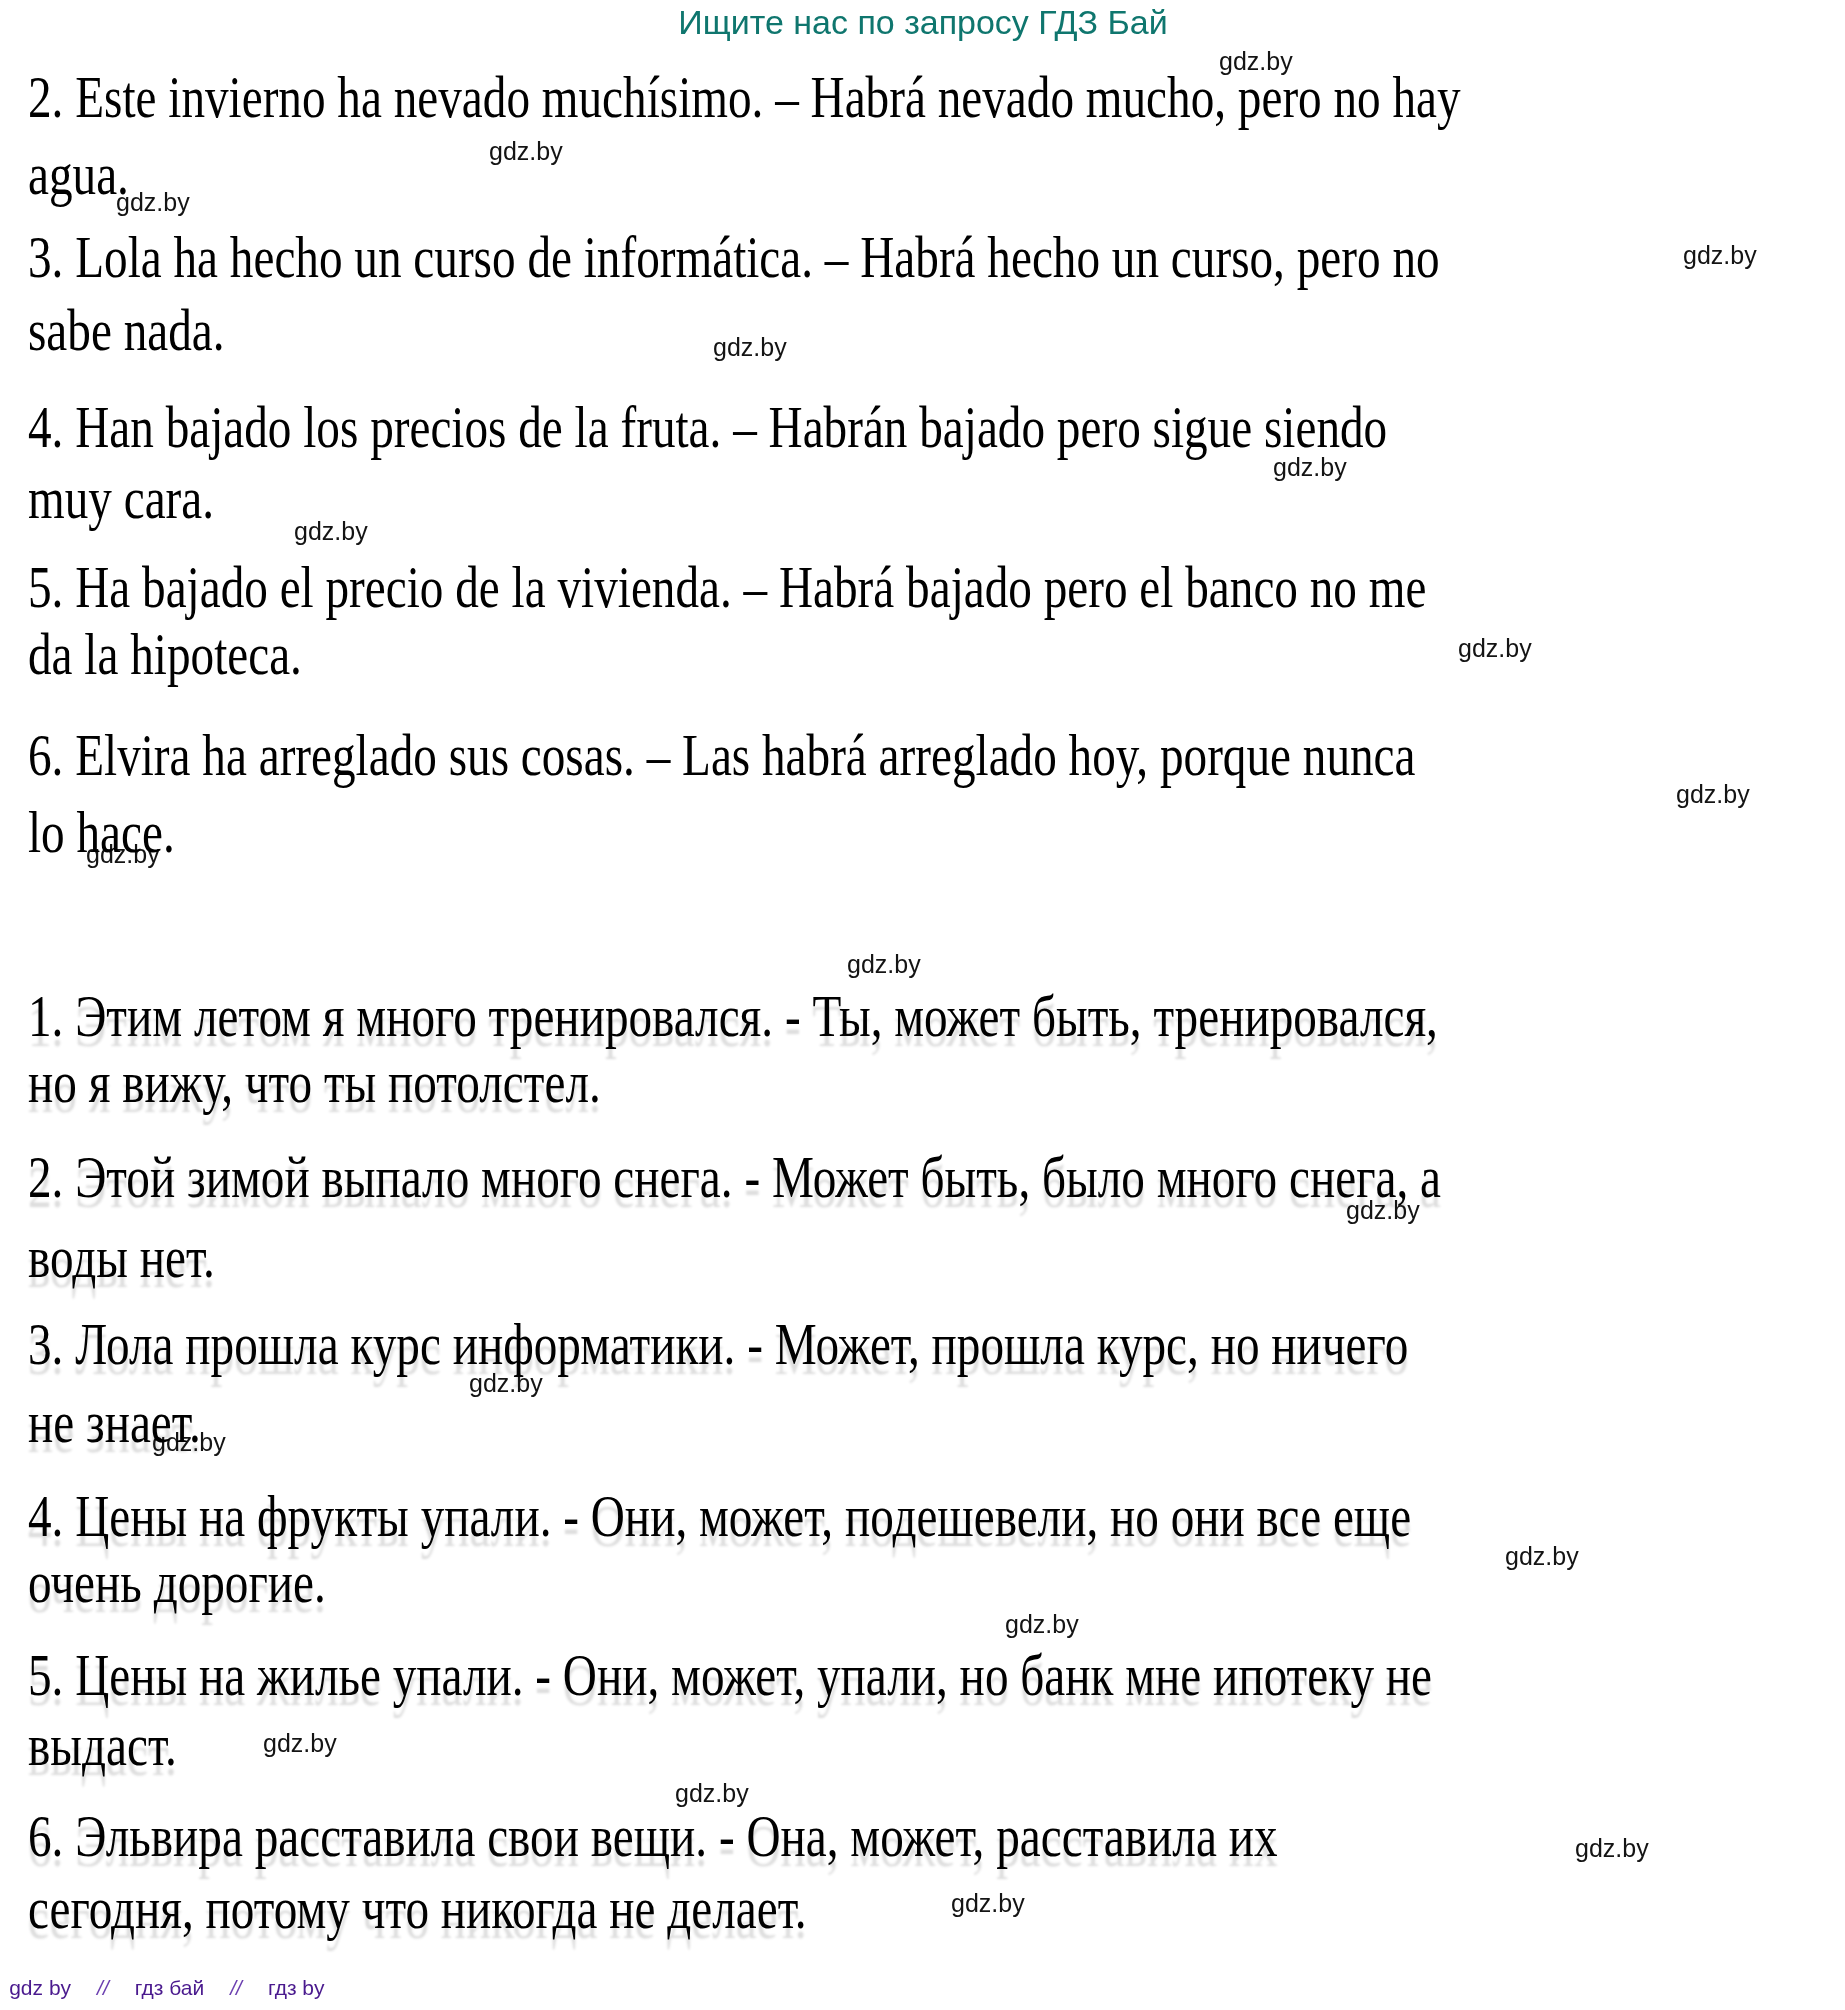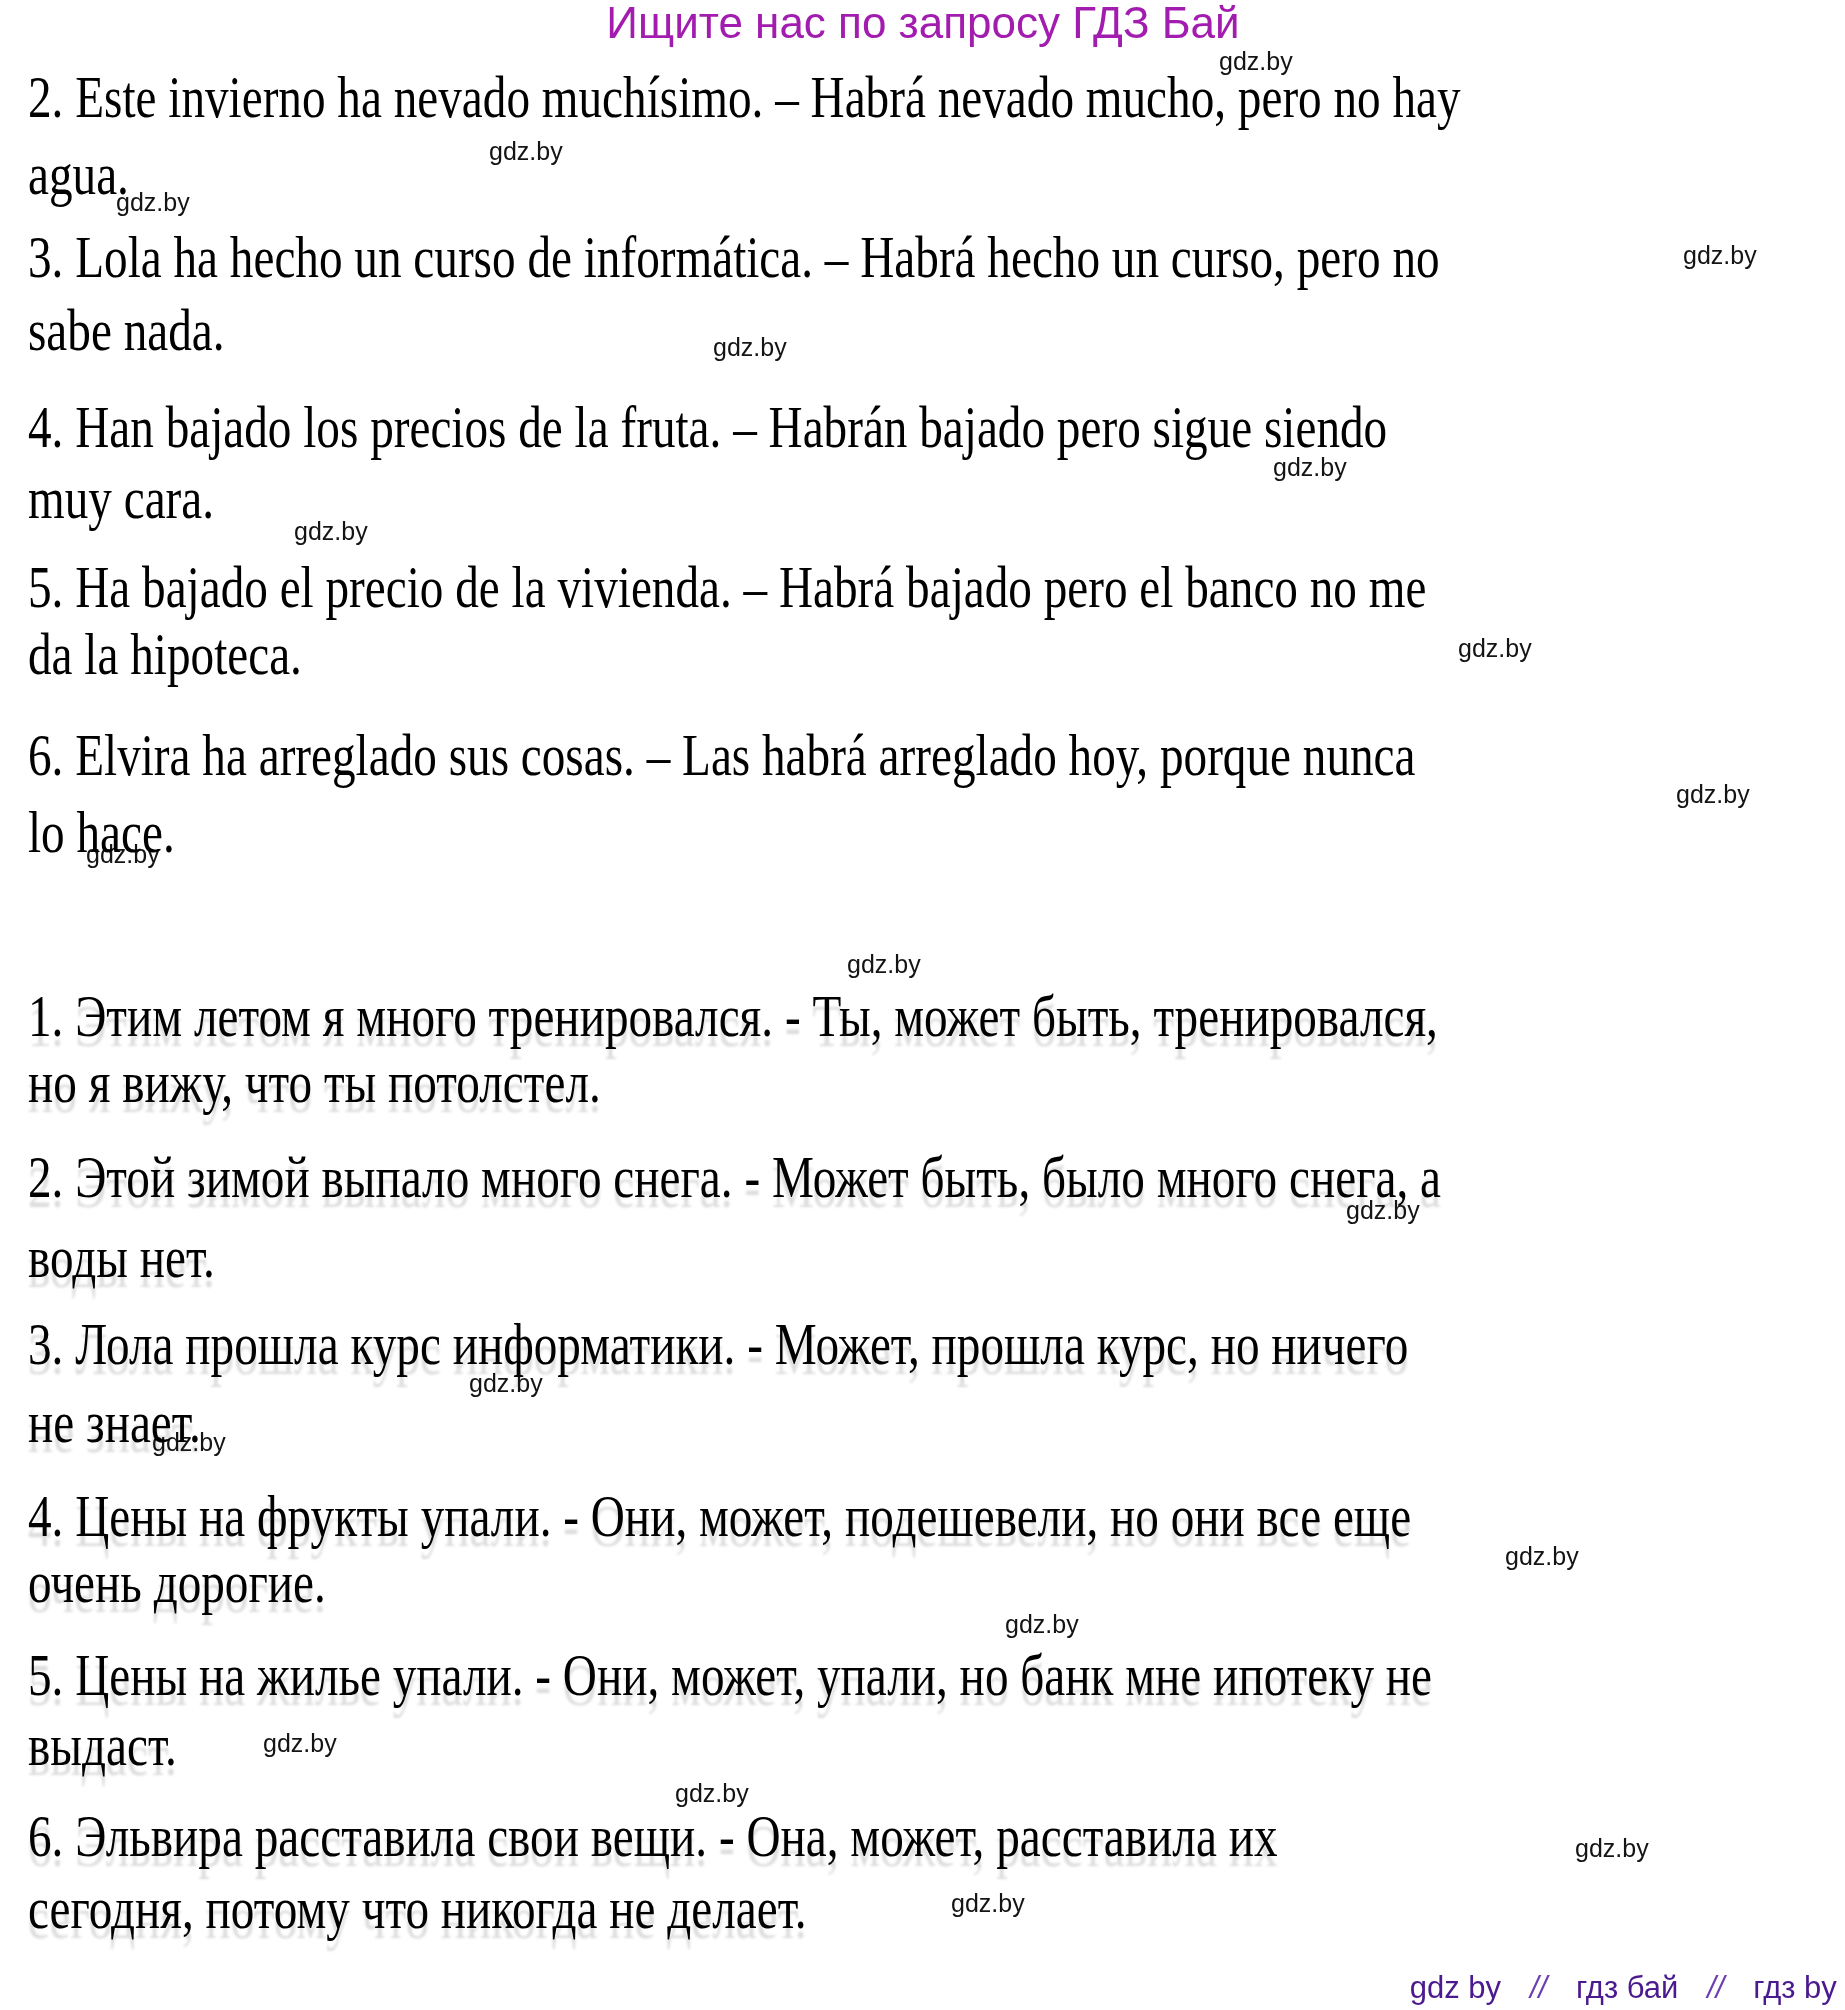--- a/index.html
+++ b/index.html
@@ -2,37 +2,37 @@
 <html style="font-size:14.7px"><head>
 <meta charset="utf-8">
 <style>
   html,body{margin:0;padding:0;}
   body{
     width:1846px;height:2010px;background:#ffffff;position:relative;
     overflow:hidden;font-family:"Liberation Sans",sans-serif;
   }
   .promo{
     position:absolute;top:3.7px;left:0;width:100%;text-align:center;
-    font-size:44px;line-height:37px;color:#a21caf;
+    font-size:34px;line-height:37px;color:#0f766e;
     font-family:"Liberation Sans",sans-serif;
   }
   .line{
     position:absolute;left:27.5px;white-space:nowrap;color:#000;
     font-family:"Liberation Serif","DejaVu Serif",serif;
     font-size:59px;line-height:59px;
     transform:scaleX(0.8);transform-origin:0 0;
   }
   .ru{ text-shadow:0 10px 2.8px rgba(40,40,40,0.16); }
   .wm{
     position:absolute;font-size:25px;line-height:26px;color:#141414;
     font-family:Liberation Sans, sans-serif;white-space:nowrap;
   }
   .footer{
-    position:absolute;top:1971px;left:0;width:100%;text-align:right;
-    font-size:31px;line-height:33px;color:#4a1a8e;
+    position:absolute;top:1971px;left:0;width:100%;text-align:left;
+    font-size:21px;line-height:33px;color:#4a1a8e;
     font-family:"Liberation Sans",sans-serif;
   }
   .footer .part{margin:0 9.2px;color:#4a1a8e;text-decoration:none;cursor:pointer;}
   .footer .sep{margin:0 11px;color:#6b3fb0;font-style:italic;}
 </style>
 </head>
 <body>
 
 <div class="promo">Ищите нас по запросу ГДЗ Бай</div>
 

